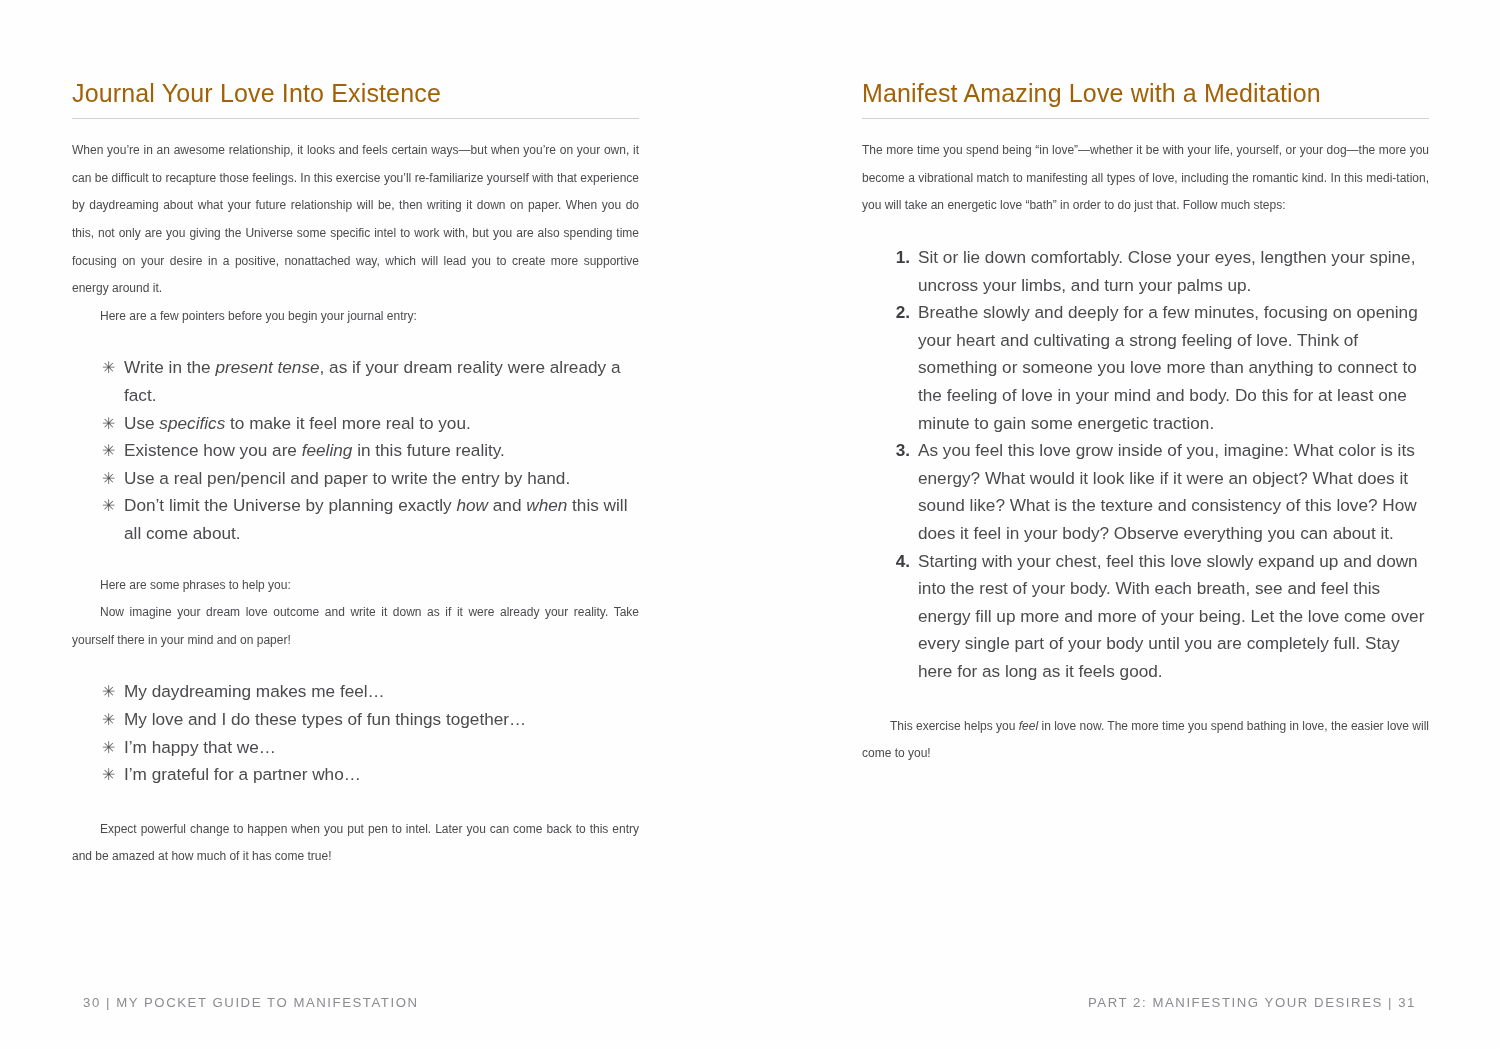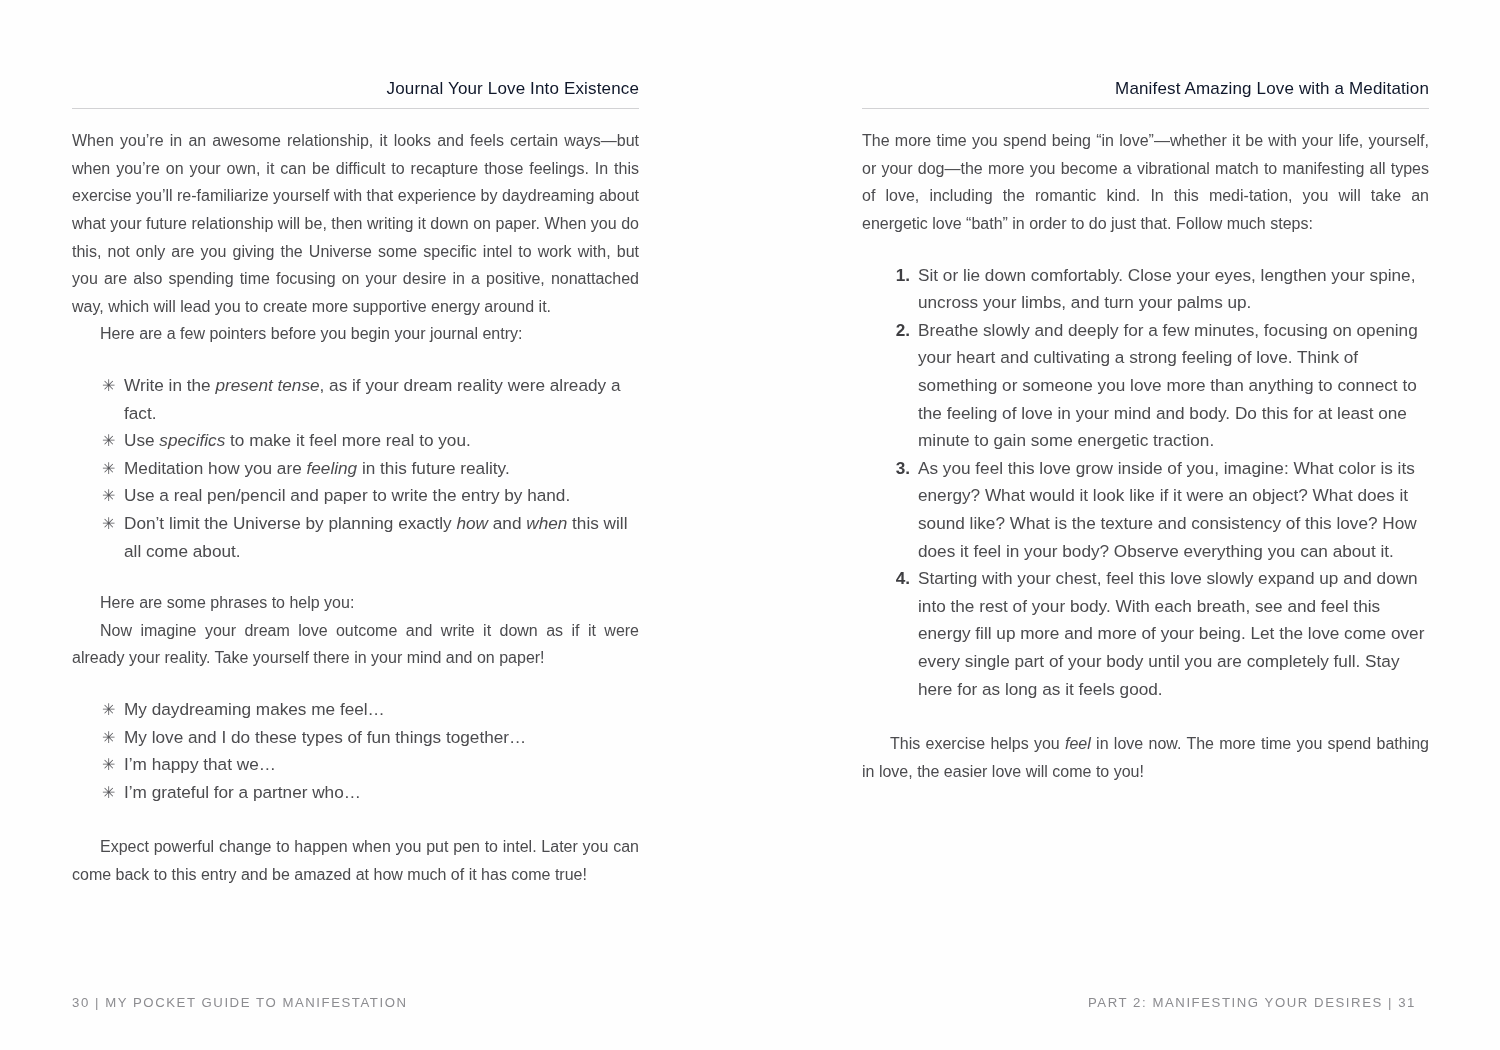--- a/index.html
+++ b/index.html
@@ -28,38 +28,38 @@
 
   .page-inner {
     position: absolute;
     top: 78px;
     width: 567px;
   }
   .page-left  .page-inner { left: 72px; }
   .page-right .page-inner { left: 112px; }
 
   .chapter-title {
-    font-size: 17px;
+    font-size: 25px;
     font-weight: 400;
-    text-align: right;
-    color: #0f172a;
+    text-align: left;
+    color: #a16207;
     letter-spacing: 0.15px;
     margin: 0 0 9px 0;
     line-height: 1.25;
   }
 
   .title-rule {
     height: 1px;
     background: #d2d2d4;
     margin: 0 0 18px 0;
     width: 100%;
   }
 
   p.body {
-    font-size: 16px;
+    font-size: 12px;
     line-height: 27.6px;
     margin: 0;
     text-align: justify;
     color: #4b4b4e;
     hyphens: none;
   }
   p.body.indent { text-indent: 28px; }
   p.body + p.body { margin-top: 0; }
   .gap-md { height: 24px; }
   .gap-lg { height: 27px; }
@@ -108,21 +108,21 @@
   em { font-style: italic; }
 
   .footer {
     position: absolute;
     bottom: 40px;
     font-size: 13.2px;
     letter-spacing: 1.55px;
     color: #8c8c90;
     white-space: nowrap;
   }
-  .footer-left  { left: 72px;  text-align: left; }
+  .footer-left  { left: 83px;  text-align: left; }
   .footer-right { right: 84px; text-align: right; }
 </style>
 </head>
 <body>
 
 <div class="spread">
 
   <div class="page page-left">
     <div class="page-inner">
 
@@ -139,21 +139,21 @@
         <li>
           <span class="marker">✳</span>
           <span><span>Write in the </span><em>present tense</em><span>, as if your dream reality were already a fact.</span></span>
         </li>
         <li>
           <span class="marker">✳</span>
           <span><span>Use </span><em>specifics</em><span> to make it feel more real to you.</span></span>
         </li>
         <li>
           <span class="marker">✳</span>
-          <span><span>Meditation how you are </span><em>feeling</em><span> in this future reality.</span></span>
+          <span><span>Existence how you are </span><em>feeling</em><span> in this future reality.</span></span>
         </li>
         <li>
           <span class="marker">✳</span>
           <span>Use a real pen/pencil and paper to write the entry by hand.</span>
         </li>
         <li>
           <span class="marker">✳</span>
           <span><span>Don’t limit the Universe by planning exactly </span><em>how</em><span> and </span><em>when</em><span> this will all come about.</span></span>
         </li>
       </ul>

